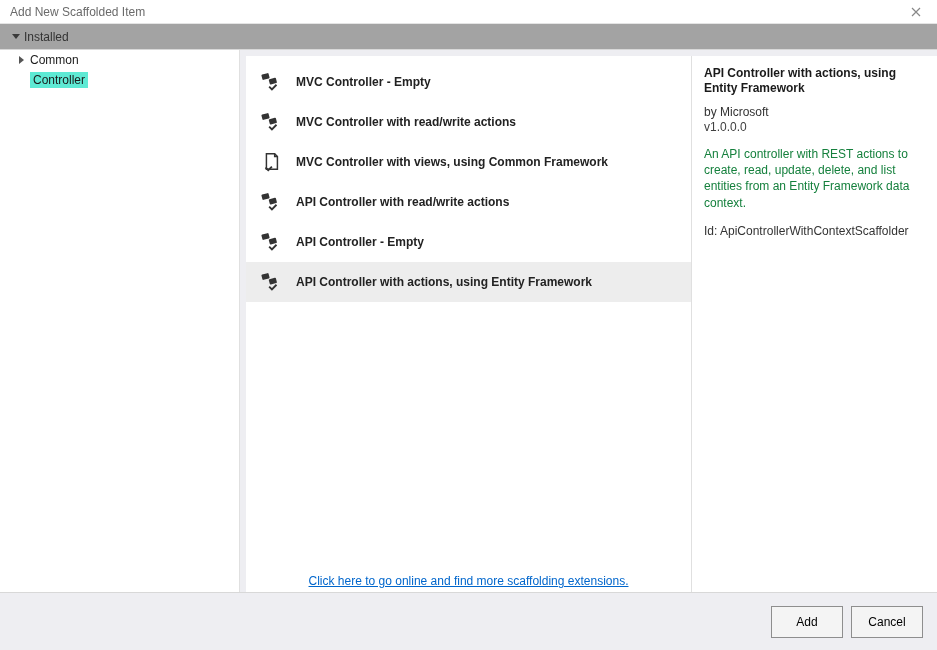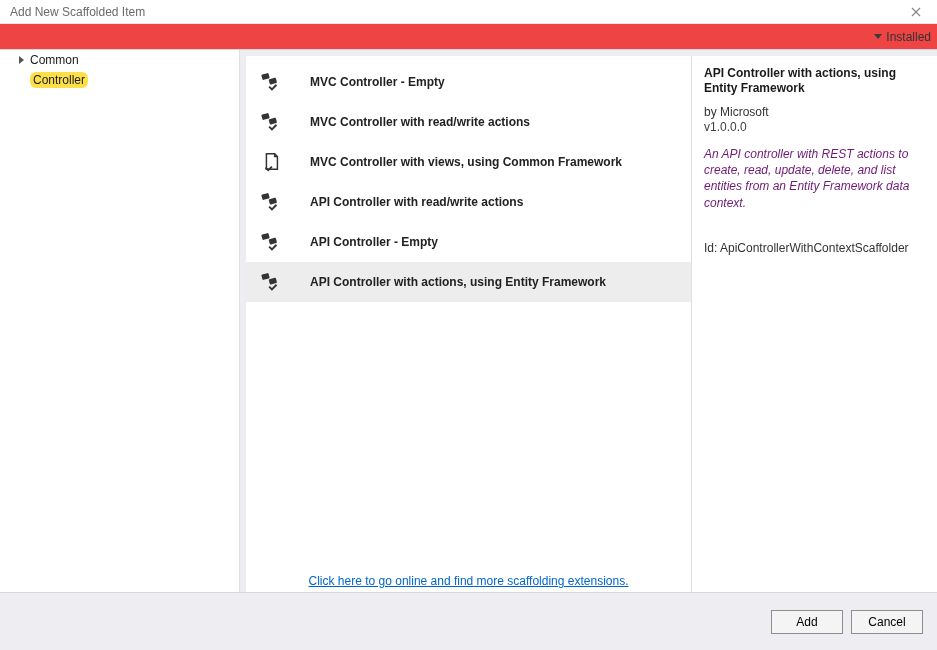--- a/index.html
+++ b/index.html
@@ -28,26 +28,25 @@
     .close-btn {
       width: 26px; height: 26px;
       display: flex; align-items: center; justify-content: center;
       color: #888;
       cursor: pointer;
     }
     .close-btn svg { width: 10px; height: 10px; }
 
     .tabbar {
       height: 26px;
-      background: #ef4444;
+      background: #a3a3a3;
       display: flex;
       align-items: center;
       padding-left: 6px;
       border-bottom: 1px solid #d8d8d8;
-      justify-content: flex-end;
     }
     .tab-installed {
       display: flex; align-items: center; gap: 4px;
       font-size: 12px;
       color: #333;
       padding: 2px 6px;
       cursor: pointer;
     }
     .tab-installed .tri {
       display: inline-block;
@@ -90,43 +89,42 @@
       border-left: 5px solid #555;
     }
     .tree-sub {
       padding-left: 30px;
       height: 20px;
       display: flex; align-items: center;
       font-size: 12px;
       cursor: pointer;
     }
     .tree-sub.selected span.label {
-      background: #fde047;
+      background: #5eead4;
       padding: 1px 3px;
-      border-radius: 6px;
     }
 
     .center {
       flex: 1;
       background: #fff;
       border-right: 1px solid #e0e0e0;
       display: flex;
       flex-direction: column;
       margin: 6px 0 0 6px;
       position: relative;
     }
     .scaffold-list {
       padding-top: 6px;
     }
     .scaffold-item {
       display: flex;
       align-items: center;
       height: 40px;
       padding-left: 14px;
-      gap: 28px;
+      gap: 14px;
       cursor: pointer;
       font-size: 12px;
       font-weight: 600;
       color: #222;
     }
     .scaffold-item.selected {
       background: #ededed;
     }
     .scaffold-item .icon {
       width: 22px; height: 22px;
@@ -147,36 +145,36 @@
     .details {
       width: 245px;
       background: #fff;
       padding: 10px 10px 0 12px;
       font-size: 12px;
       margin-top: 6px;
     }
     .details .det-title { font-weight: 700; margin-bottom: 2px; line-height: 1.25; }
     .details .det-by { color: #333; margin-bottom: 1px; margin-top: 9px; }
     .details .det-ver { color: #404040; margin-bottom: 12px; }
-    .details .det-desc { color: #701a75; margin-bottom: 30px; line-height: 1.35; font-style: italic; }
+    .details .det-desc { color: #15803d; margin-bottom: 13px; line-height: 1.35; }
     .details .det-id { color: #333; }
 
     .footer {
       height: 58px;
       background: #eeeef2;
       border-top: 1px solid #d8d8d8;
       display: flex;
       align-items: center;
       justify-content: flex-end;
       padding-right: 14px;
       gap: 8px;
     }
     .btn {
       min-width: 72px;
-      height: 24px;
+      height: 32px;
       border: 1px solid #8e8e8e;
       background: #f4f4f4;
       font-size: 12px;
       cursor: pointer;
       padding: 0 10px;
     }
   </style>
 </head>
 <body>
 

